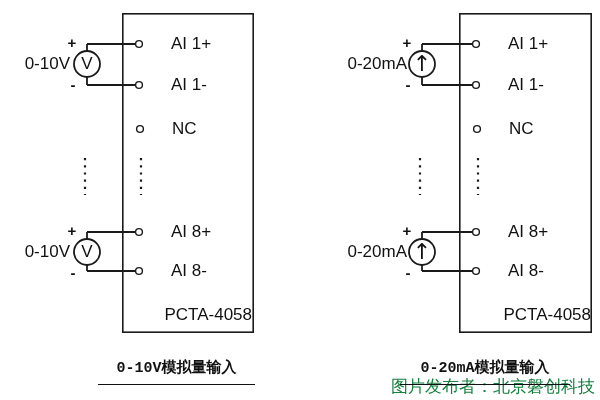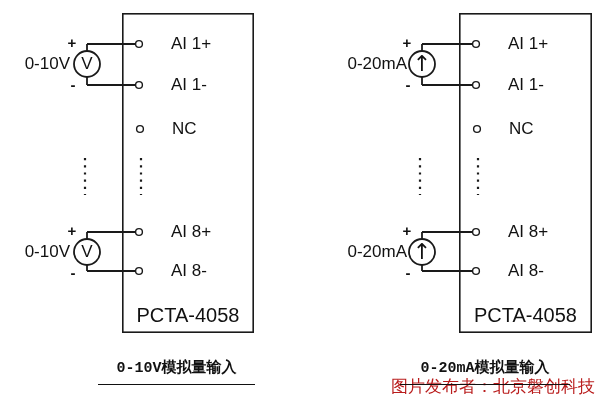--- a/index.html
+++ b/index.html
@@ -50,22 +50,22 @@
     width: 20px;
     text-align: center;
     font-weight: 700;
     font-size: 15px;
   }
   .term-lbl {
     font-size: 17px;
     margin-left: 20px;
   }
   .module-lbl {
-    text-align: center;
-    font-size: 20px;
+    text-align: right;
+    font-size: 17px;
   }
   .caption {
     position: absolute;
     top: 361px;
     text-align: center;
     font-family: Liberation Mono, monospace;
     font-weight: 700;
     font-size: 15px;
     line-height: 16px;
     color: #111111;
@@ -76,21 +76,21 @@
   }
   .caption-left { left: 98px; width: 157px; }
   .caption-right { left: 400px; width: 170px; }
   .watermark {
     position: absolute;
     left: 391px;
     top: 377px;
     font-family: "Liberation Serif", serif;
     font-size: 17px;
     line-height: 19px;
-    color: #b91c1c;
+    color: #15803d;
     z-index: 1;
     white-space: nowrap;
   }
 </style>
 </head>
 <body>
 
 <div class="canvas">
 
   <svg class="geometry" width="600" height="400" viewBox="0 0 600 400">

